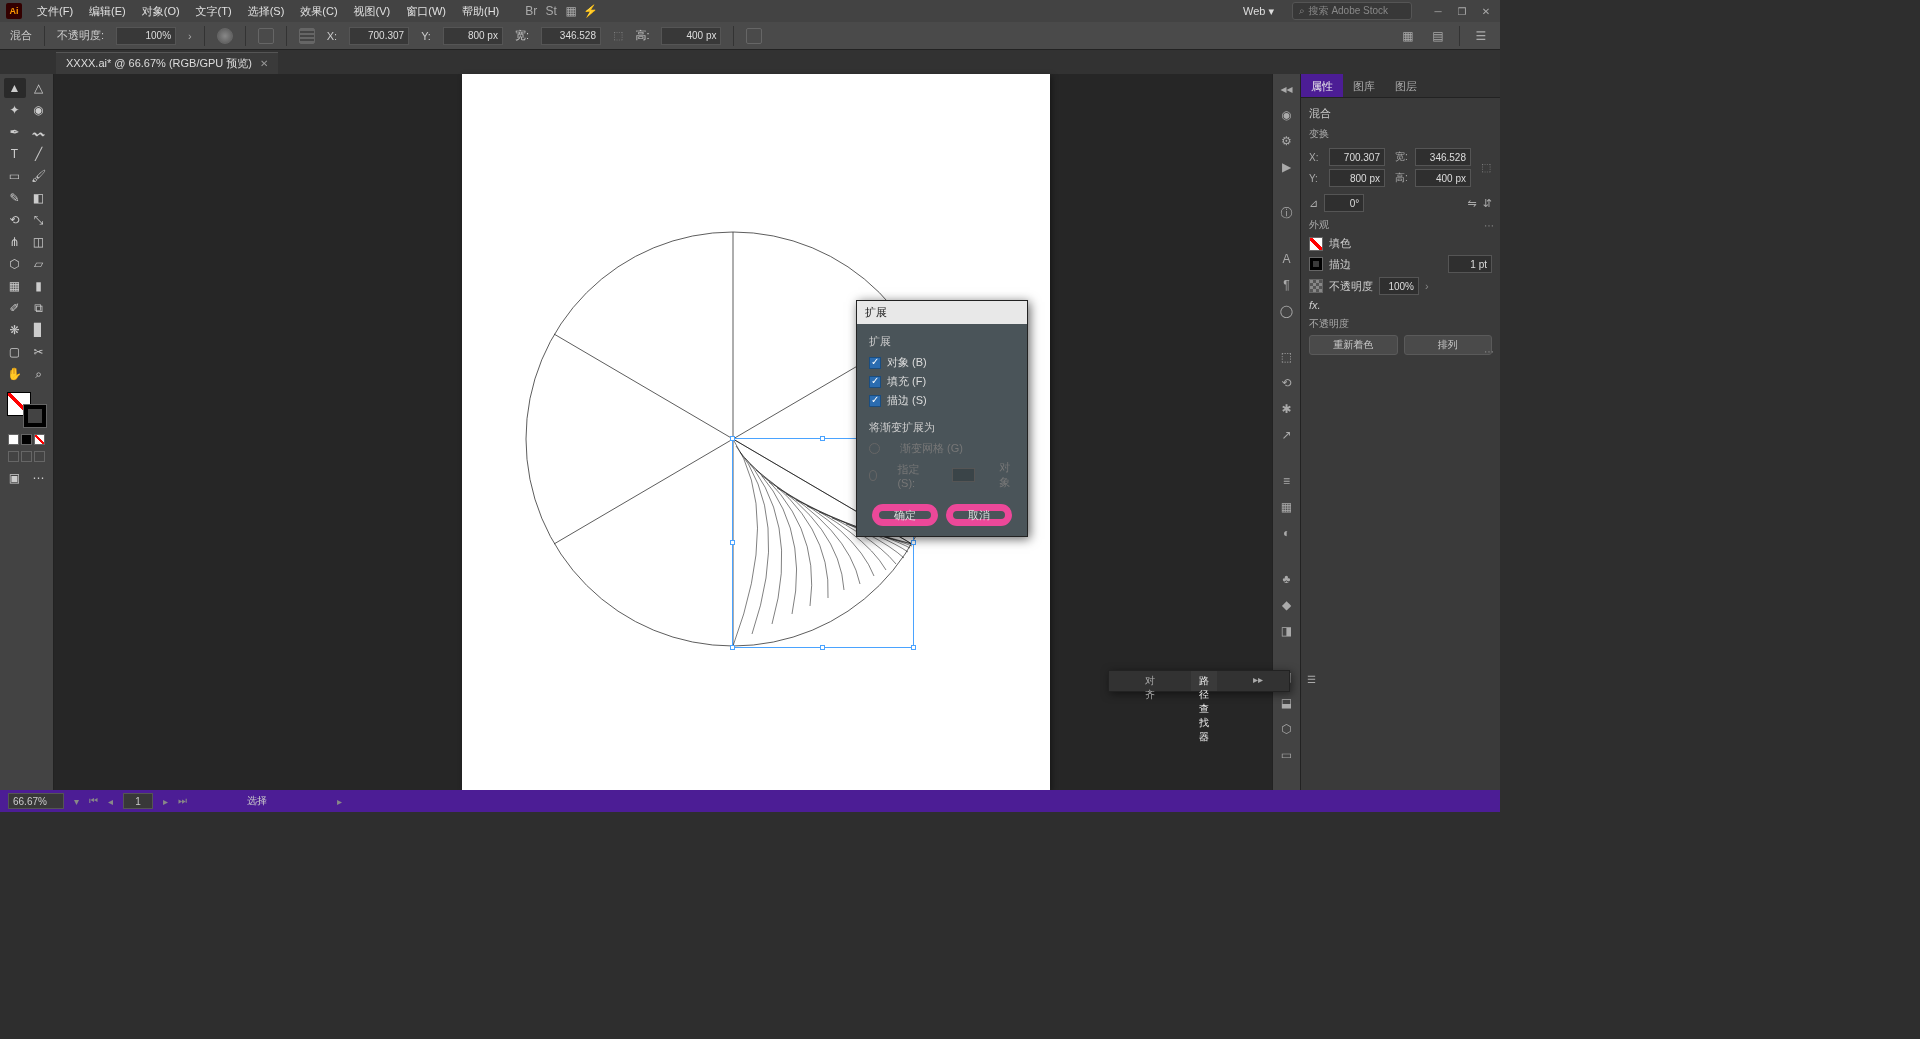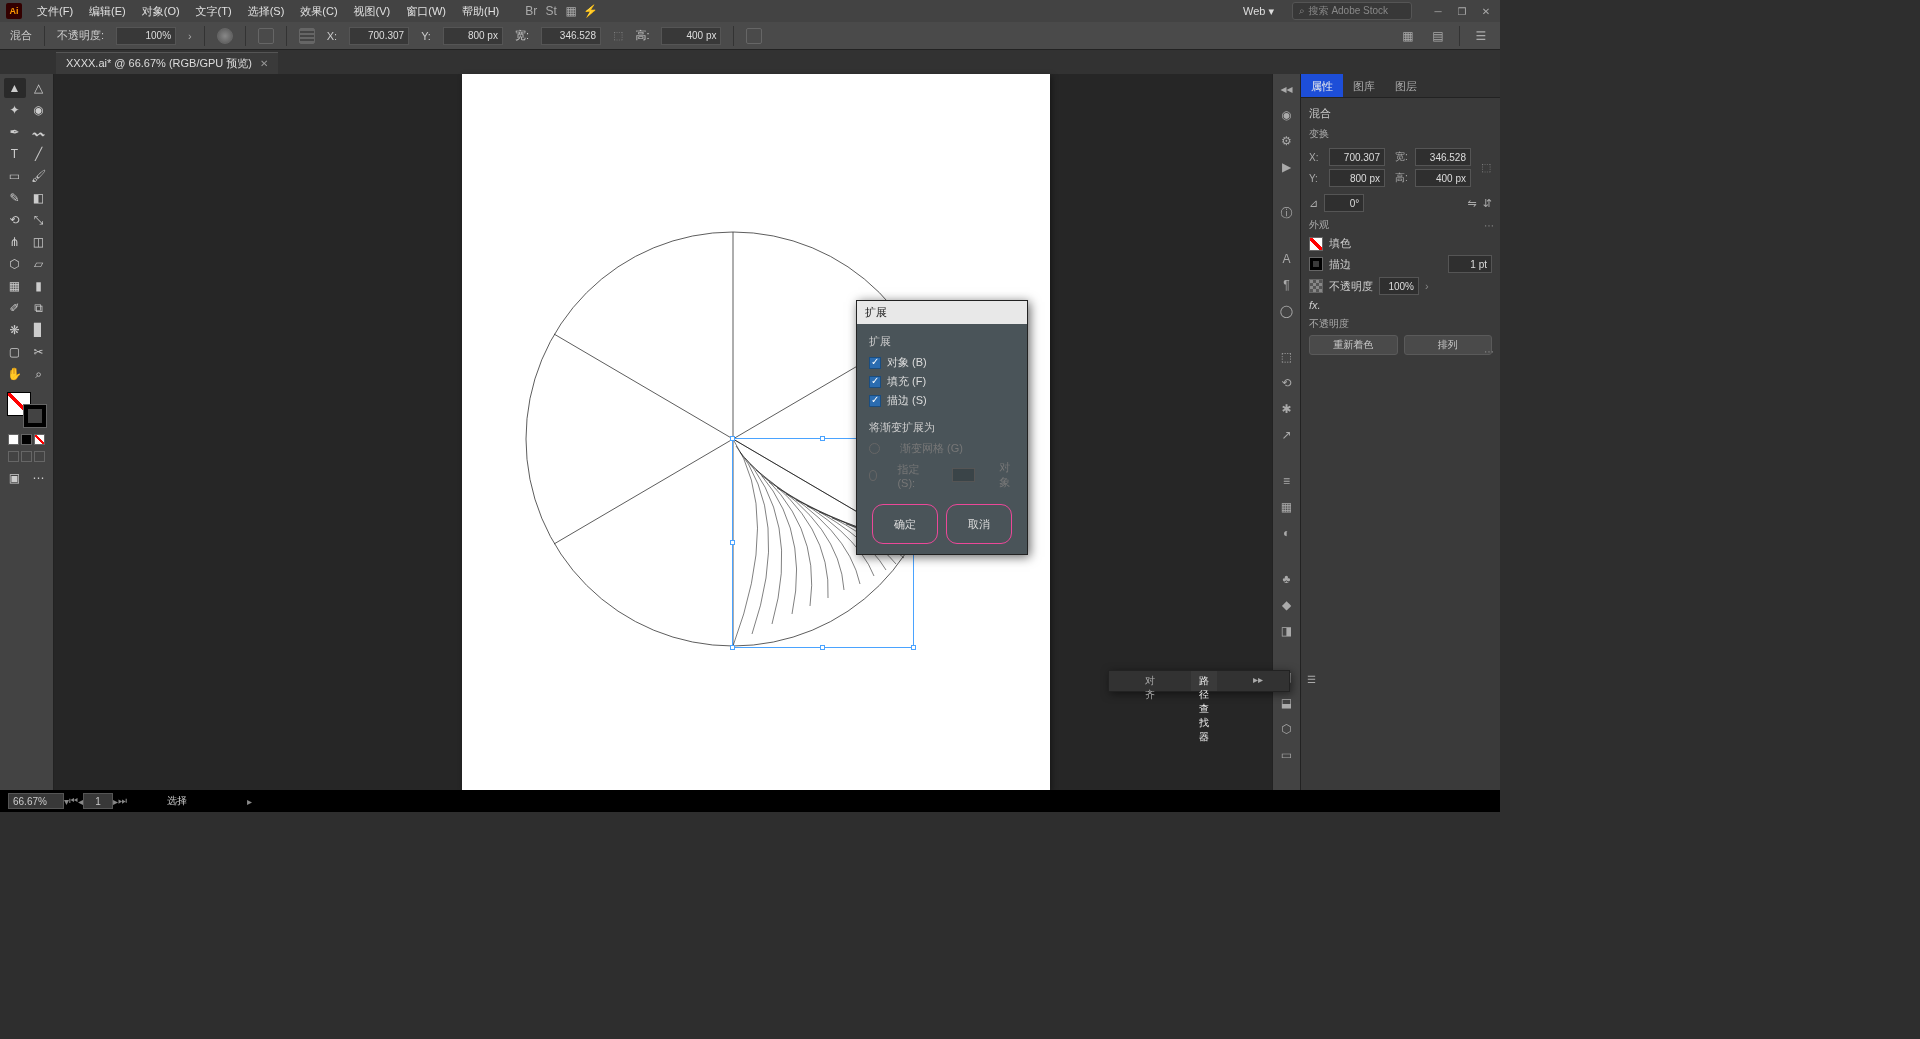--- a/index.html
+++ b/index.html
@@ -37,21 +37,21 @@
 .tool.active { background:#2a2a2a; }
 .canvas-area { flex:1; background:#262626; position:relative; }
 .artboard { position:absolute; left:408px; top:0; width:588px; height:716px; background:#fff; box-shadow:2px 2px 6px rgba(0,0,0,.4); }
 
 .right-dock { width:28px; background:#434343; border-left:1px solid #222; display:flex; flex-direction:column; align-items:center; gap:8px; padding-top:6px; }
 .dock-icon { width:18px; height:18px; display:flex; align-items:center; justify-content:center; color:#aaa; font-size:12px; }
 
 .right-panels { width:200px; background:#3a3a3a; border-left:1px solid #222; display:flex; flex-direction:column; font-size:11px; }
 .panel-tabs { display:flex; height:24px; background:#323232; border-bottom:1px solid #222; }
 .panel-tab { padding:5px 10px; color:#aaa; }
-.panel-tab.active { background:#1d4ed8; color:#eee; }
+.panel-tab.active { background:#4c1d95; color:#eee; }
 .panel-body { padding:8px; color:#ccc; }
 .panel-section-title { font-size:10px; color:#aaa; margin:6px 0 4px; }
 .prop-row { display:flex; align-items:center; gap:6px; margin:3px 0; }
 .prop-label { width:14px; color:#aaa; font-size:10px; }
 .prop-input { width:56px; height:18px; background:#2f2f2f; border:1px solid #555; color:#ddd; font-size:10px; padding:0 4px; display:flex; align-items:center; justify-content:flex-end; }
 .appearance-row { display:flex; align-items:center; gap:6px; margin:4px 0; }
 .sw-box { width:14px; height:14px; border:1px solid #666; }
 .quick-btn { flex:1; height:20px; background:#4a4a4a; border:1px solid #5a5a5a; border-radius:3px; display:flex; align-items:center; justify-content:center; font-size:10px; }
 .panel-menu-dots { position:absolute; right:6px; font-size:10px; color:#888; }
 
@@ -68,24 +68,24 @@
 
 .dialog { position:absolute; left:856px; top:300px; width:172px; background:#4a5459; border:1px solid #222; box-shadow:2px 2px 10px rgba(0,0,0,.6); }
 .dialog-title { background:#e8e8e8; color:#222; font-size:11px; padding:4px 8px; }
 .dialog-body { padding:10px 12px; font-size:11px; color:#ddd; }
 .dlg-section { font-size:11px; color:#ccc; margin-bottom:6px; }
 .dlg-check { display:flex; align-items:center; gap:6px; margin:4px 0; font-size:11px; }
 .dlg-radio { display:flex; align-items:center; gap:20px; margin:4px 0; font-size:11px; color:#777; }
 .chk { width:12px; height:12px; background:#2b6cb0; border:1px solid #1a4d80; position:relative; }
 .chk::after { content:"✓"; position:absolute; top:-2px; left:1px; font-size:10px; color:#fff; }
 .dlg-btnrow { display:flex; gap:8px; justify-content:center; margin-top:14px; }
-.dlg-btn { width:66px; height:40px; border:1px solid #ec4899; border-radius:11px; background:transparent; color:#ddd; font-size:11px; display:flex; align-items:center; justify-content:center; }
-
-
-.statusbar { position:absolute; bottom:0; left:0; right:0; height:22px; background:#000000; display:flex; align-items:center; padding:0 8px; font-size:10px; color:#ccc; }
+.dlg-btn { width:66px; height:22px; border:7px solid #ec4899; border-radius:11px; background:transparent; color:#ddd; font-size:11px; display:flex; align-items:center; justify-content:center; }
+
+
+.statusbar { position:absolute; bottom:0; left:0; right:0; height:22px; background:#4c1d95; display:flex; align-items:center; padding:0 8px; gap:10px; font-size:10px; color:#ccc; }
 .zoom-box { width:56px; height:16px; background:#383838; border:1px solid #555; display:flex; align-items:center; padding:0 4px; }
 
 
 .sel-box { position:absolute; border:1px solid #4aa3ff; pointer-events:none; }
 .sel-handle { position:absolute; width:5px; height:5px; background:#fff; border:1px solid #4aa3ff; }
 
 
 .color-picker { margin-top:6px; position:relative; width:40px; height:36px; }
 .fill-sw { position:absolute; top:0; left:0; width:24px; height:24px; background:#fff; border:1px solid #000; }
 .fill-sw::after { content:""; position:absolute; inset:0; background:linear-gradient(45deg,transparent 45%,red 45%,red 55%,transparent 55%); }

